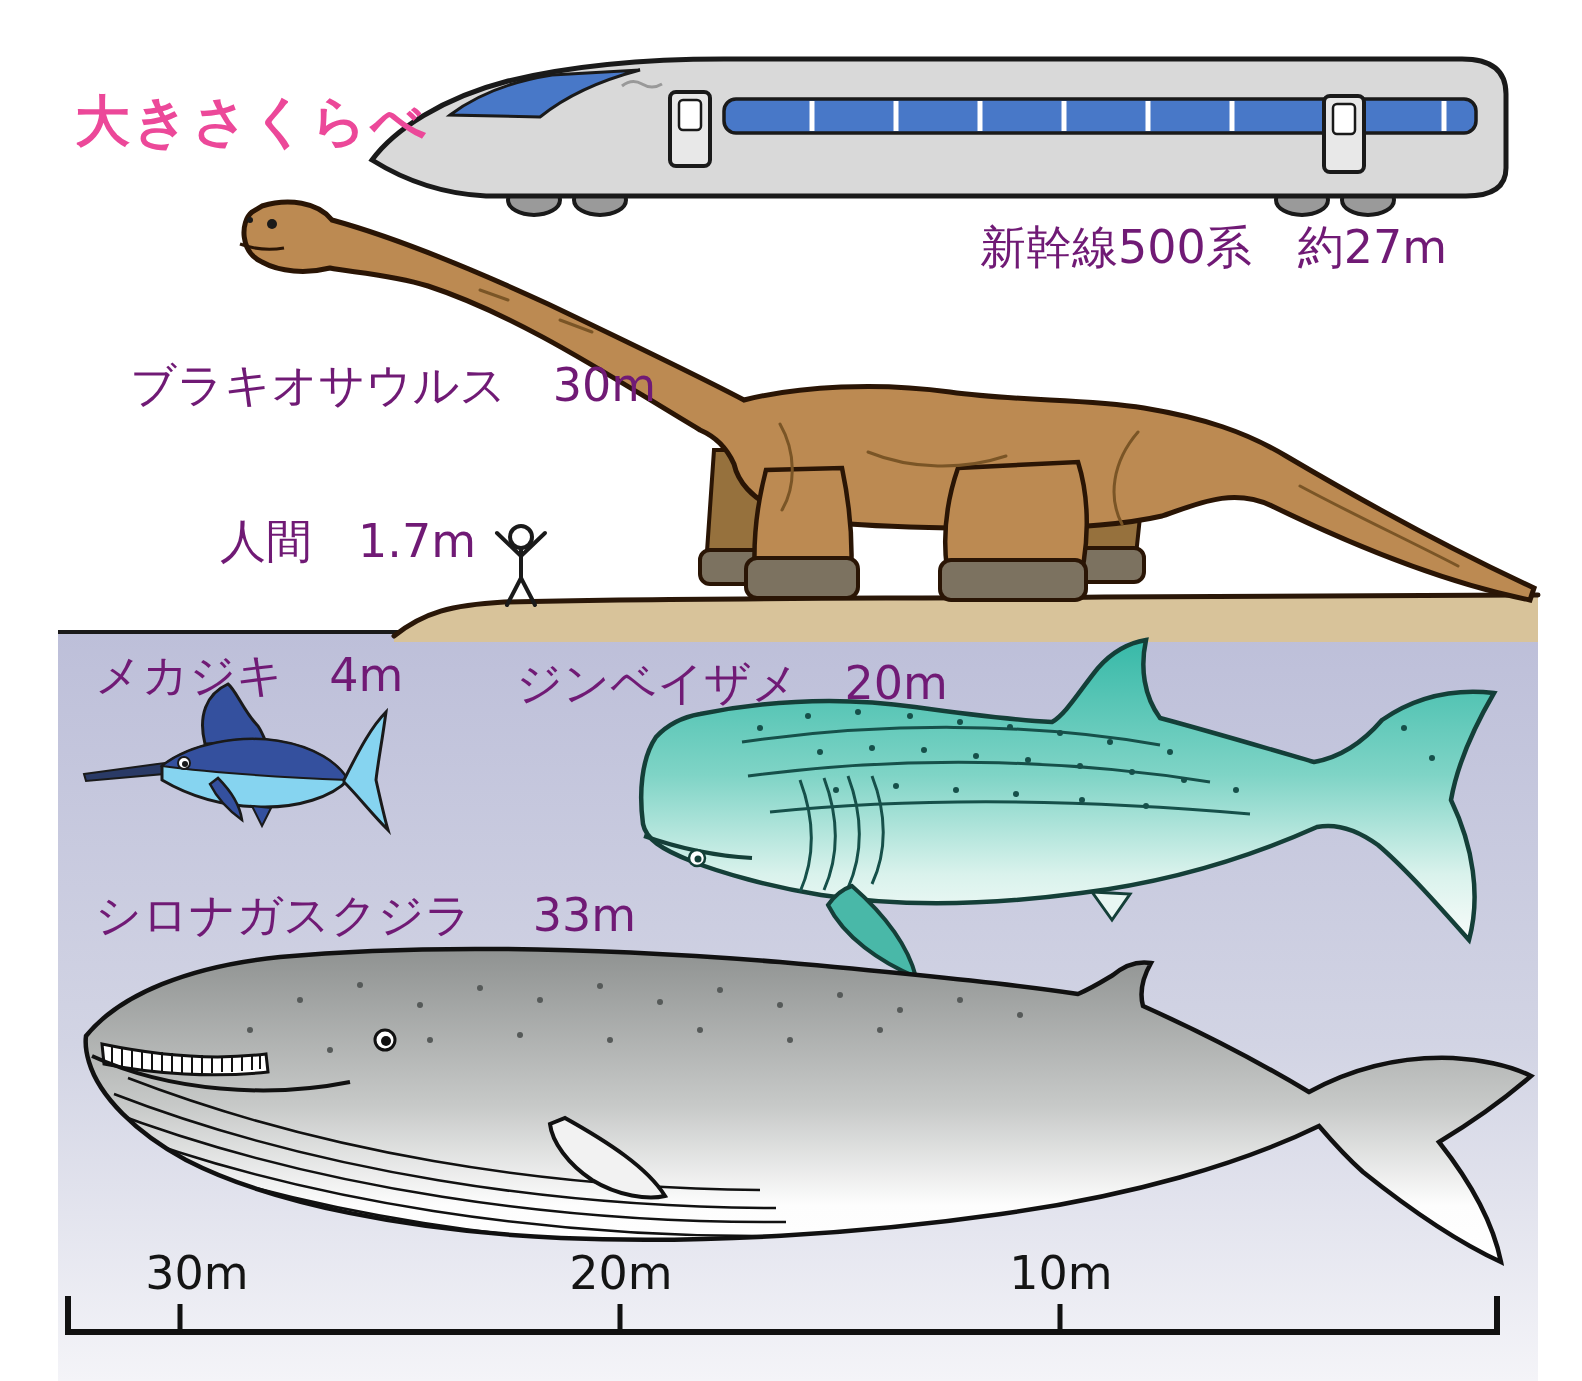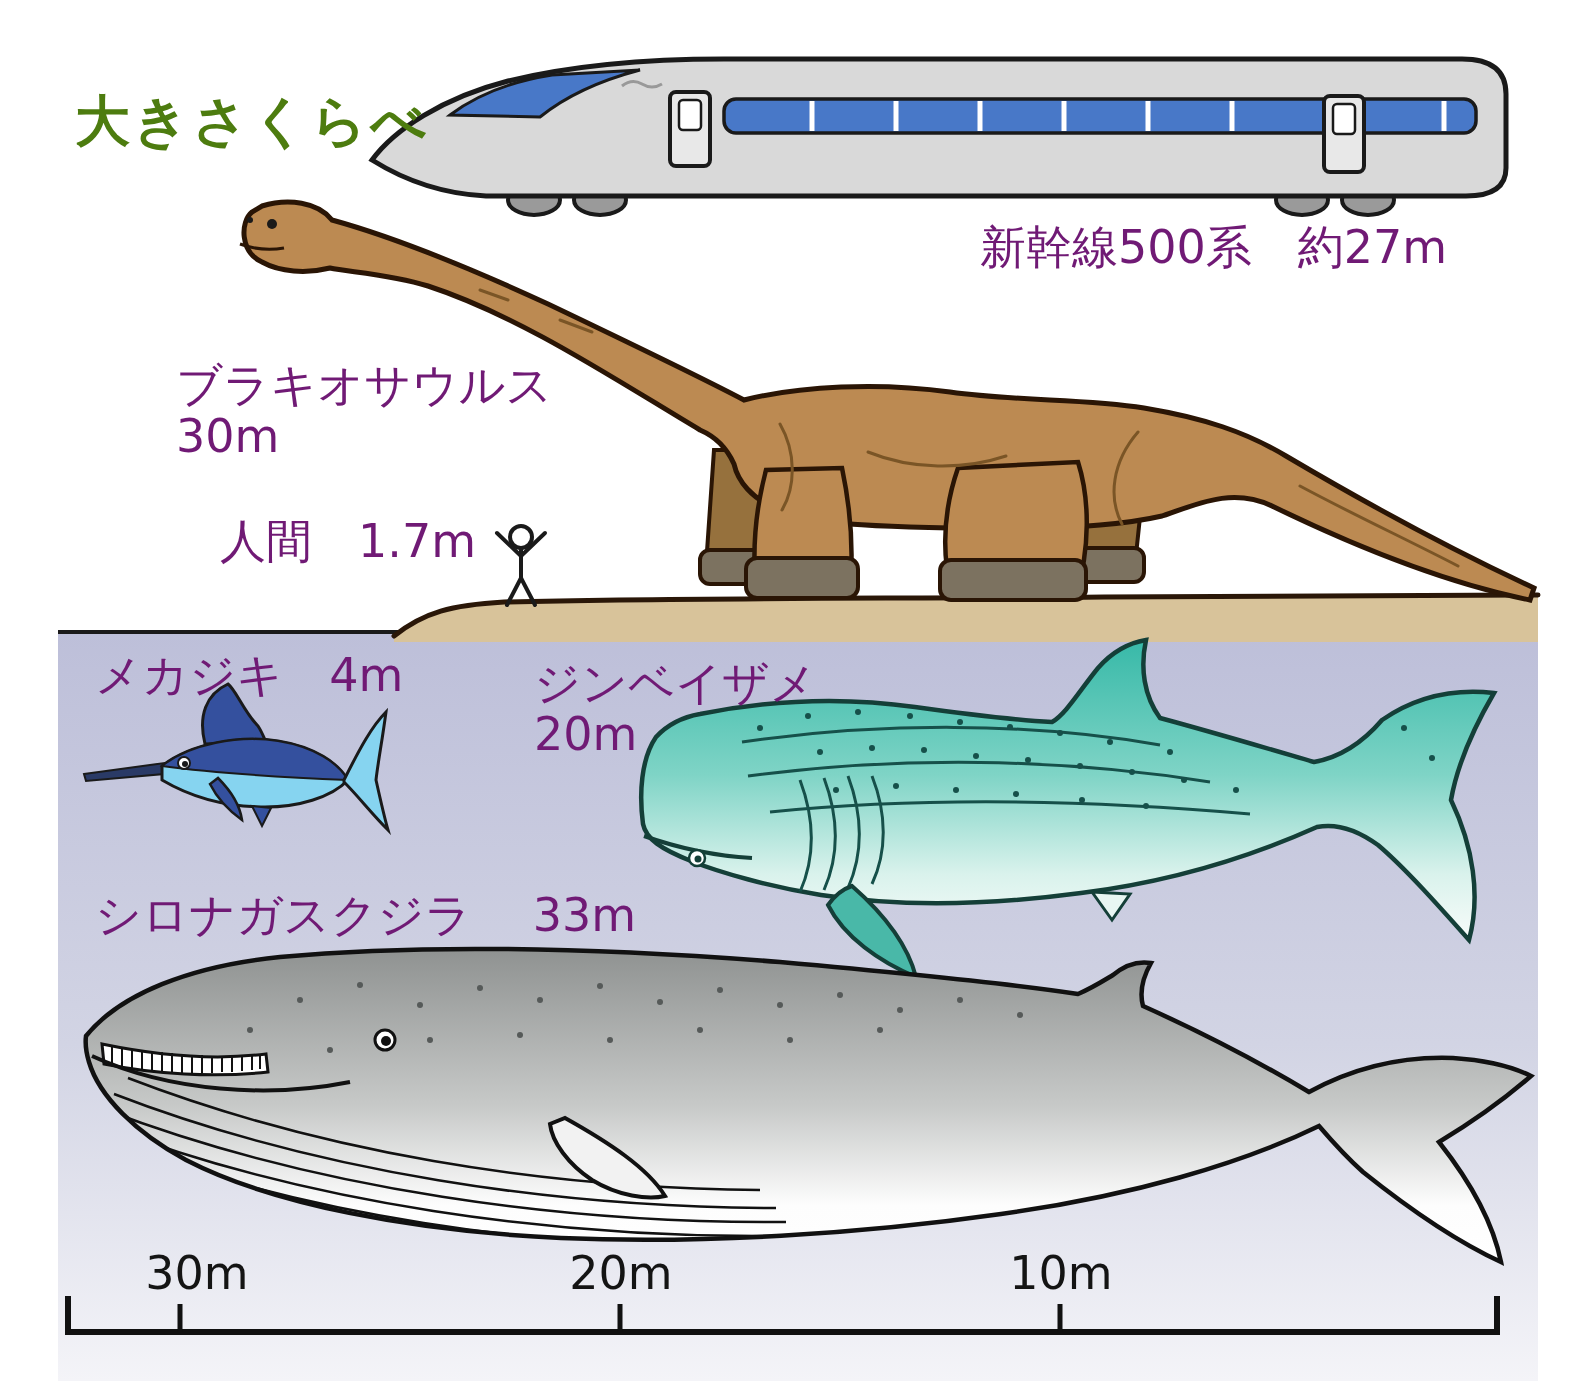--- a/index.html
+++ b/index.html
@@ -8,21 +8,21 @@
     position:relative; width:1582px; height:1381px;
     background:#ffffff; overflow:hidden;
   }
   .canvas > svg { position:absolute; left:0; top:0; }
   .label {
     position:absolute; color:#701a75; font-size:46px; font-weight:500;
     white-space:nowrap; display:flex; align-items:baseline; line-height:1.1;
   }
   .label .sz { margin-left:46px; }
   .title {
-    position:absolute; color:#4d7c0f; font-size:55px; font-weight:600;
+    position:absolute; color:#ec4899; font-size:55px; font-weight:600;
     letter-spacing:3px; white-space:nowrap;
   }
   .axis-label {
     position:absolute; color:#141414; font-size:46px; font-weight:500;
     width:130px; text-align:center; white-space:nowrap;
   }
 </style>
 </head>
 <body>
 
@@ -264,36 +264,36 @@
   </g>
 </svg>
 
   <div class="title" style="left:75px; top:85px;">大きさくらべ</div>
 
   <div class="label" style="left:980px; top:222px;">
     <span>新幹線500系</span>
     <span class="sz">約27m</span>
   </div>
 
-  <div class="label" style="left:130px; top:360px;flex-direction:column;">
+  <div class="label" style="left:130px; top:360px;">
     <span>ブラキオサウルス</span>
     <span class="sz">30m</span>
   </div>
 
   <div class="label" style="left:220px; top:516px;">
     <span>人間</span>
     <span class="sz">1.7m</span>
   </div>
 
   <div class="label" style="left:95px; top:650px;">
     <span>メカジキ</span>
     <span class="sz">4m</span>
   </div>
 
-  <div class="label" style="left:488px; top:658px;flex-direction:column;">
+  <div class="label" style="left:516px; top:658px;">
     <span>ジンベイザメ</span>
     <span class="sz">20m</span>
   </div>
 
   <div class="label" style="left:95px; top:890px;gap:15px;">
     <span>シロナガスクジラ</span>
     <span class="sz">33m</span>
   </div>
 
   <div class="axis-label" style="left:132px; top:1246px;">30m</div>

